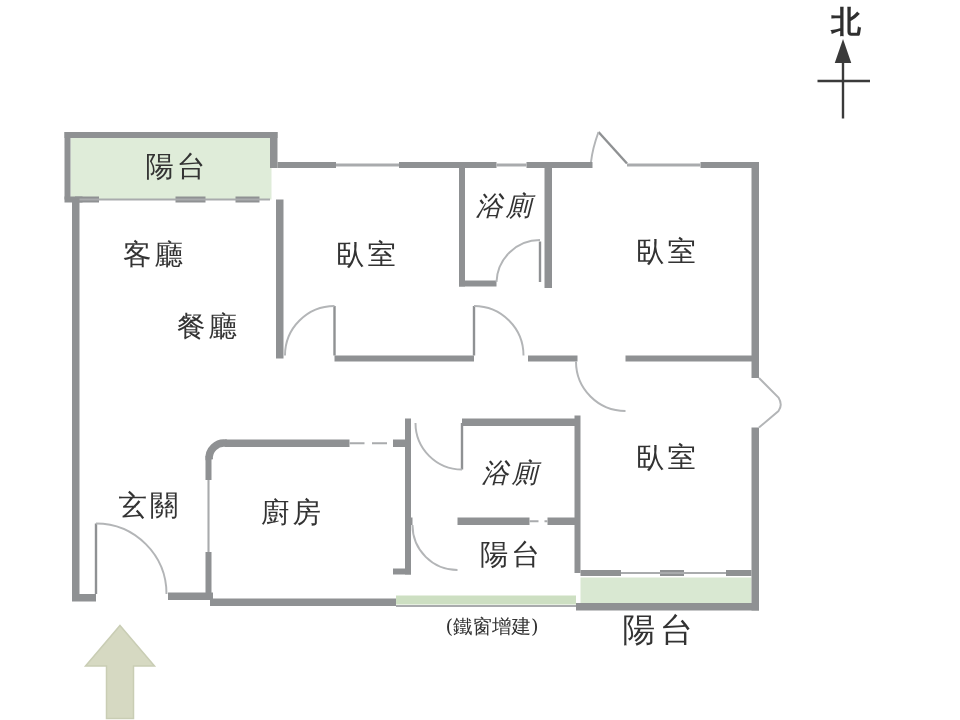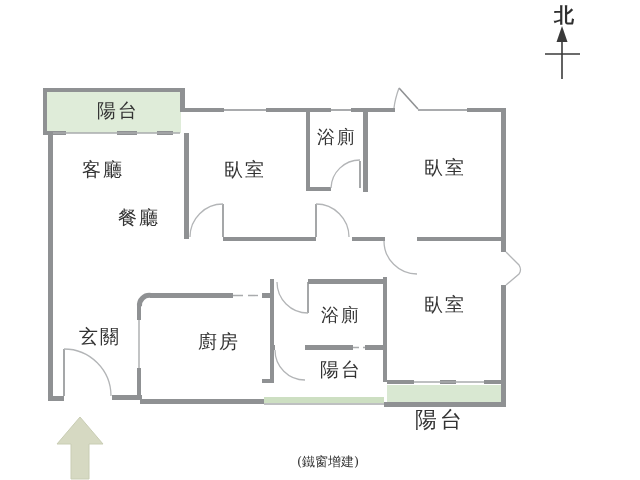--- a/index.html
+++ b/index.html
@@ -11,22 +11,22 @@
   .wall{fill:var(--c-wall);}
   .wallstroke{stroke:var(--c-wall);fill:none;}
   .thin{stroke:var(--c-wall_light);stroke-width:2;fill:none;}
   .hair{stroke:var(--c-wall_light);stroke-width:1.4;fill:none;}
   .leaf{stroke:#8f9193;stroke-width:1.6;fill:none;}
   .arc{stroke:#b3b5b7;stroke-width:1.3;fill:none;}
   .room-label{
     position:absolute;transform:translate(-50%,-50%);
     color:var(--c-label);font-size:19px;letter-spacing:2px;white-space:nowrap;
   }
-  .small-label{font-size:18px;}
-  .note-label{font-size:13px;letter-spacing:0;margin-top:44px;}
+  .small-label{font-size:18px;font-style:italic;}
+  .note-label{font-size:13px;letter-spacing:0;}
   .big-label{font-size:22px;letter-spacing:3px;}
   #watermark{
     position:absolute;left:152px;top:210px;width:360px;
     font-size:52px;font-weight:bold;color:var(--c-watermark);
     letter-spacing:5px;opacity:.92;white-space:nowrap;
   }
   #north-label{
     position:absolute;left:564px;top:15px;transform:translate(-50%,-50%);
     color:var(--c-compass);font-size:20px;font-weight:bold;
     font-family:"DejaVu Sans","Liberation Sans",sans-serif;
@@ -153,20 +153,20 @@
 
   <div id="north-label">北</div>
 
   <div class="room-label" style="left:118px;top:111px;">陽台</div>
   <div class="room-label" style="left:103px;top:170px;">客廳</div>
   <div class="room-label" style="left:139px;top:218px;text-align:right;">餐廳</div>
   <div class="room-label" style="left:245px;top:170px;">臥室</div>
   <div class="room-label small-label" style="left:337px;top:137px;">浴廁</div>
   <div class="room-label" style="left:445px;top:168px;">臥室</div>
   <div class="room-label" style="left:100px;top:337px;">玄關</div>
-  <div class="room-label" style="left:219px;top:342px;">廚房</div>
+  <div class="room-label" style="left:195px;top:342px;">廚房</div>
   <div class="room-label small-label" style="left:341px;top:315px;">浴廁</div>
   <div class="room-label" style="left:341px;top:370px;">陽台</div>
   <div class="room-label" style="left:445px;top:305px;">臥室</div>
   <div class="room-label note-label" style="left:328px;top:418px;">(鐵窗增建)</div>
   <div class="room-label big-label" style="left:440px;top:420px;">陽台</div>
 
 </div>
 
 </body></html>

